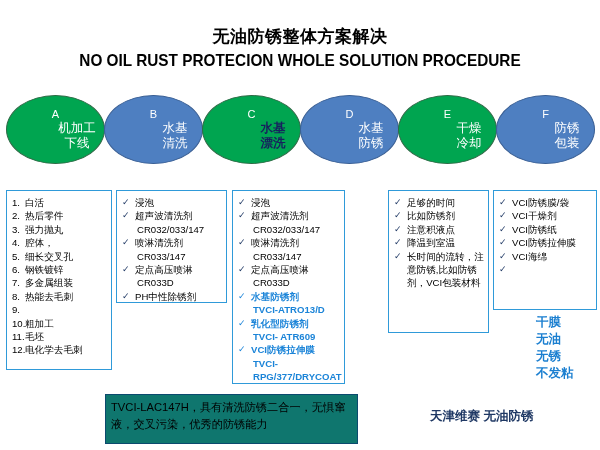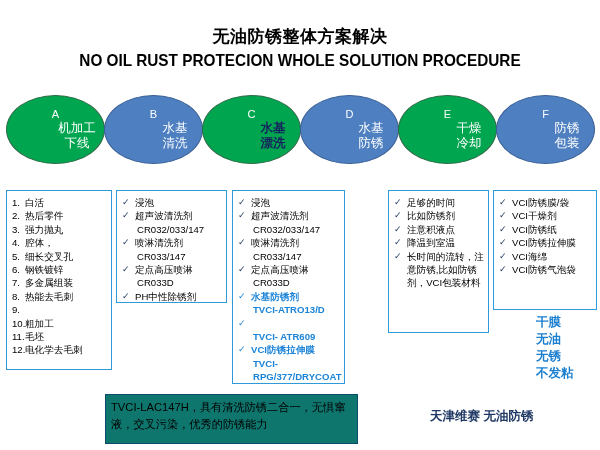--- a/index.html
+++ b/index.html
@@ -206,20 +206,21 @@
         </li>
         <li class="blue">
           <span class="mk chk">✓</span>
           <span class="txt">水基防锈剂</span>
         </li>
         <li class="blue cont">
           <span class="txt">TVCI-ATRO13/D</span>
         </li>
         <li class="blue">
           <span class="mk chk">✓</span>
+          <span class="txt">乳化型防锈剂</span>
         </li>
         <li class="blue cont">
           <span class="txt">TVCI- ATR609</span>
         </li>
         <li class="blue">
           <span class="mk chk">✓</span>
           <span class="txt">VCI防锈拉伸膜</span>
         </li>
         <li class="blue cont">
           <span class="txt">TVCI- RPG/377/DRYCOAT</span>
@@ -271,21 +272,20 @@
         <li>
           <span class="mk chk">✓</span>
           <span class="txt">VCI防锈拉伸膜</span>
         </li>
         <li>
           <span class="mk chk">✓</span>
           <span class="txt">VCI海绵</span>
         </li>
         <li>
           <span class="mk chk">✓</span>
-          <span class="txt">VCI防锈气泡袋</span>
         </li>
       </ul>
     </div>
   </div>
 
 <div id="dry-caption">
     <div>干膜</div>
     <div>无油</div>
     <div>无锈</div>
     <div>不发粘</div>

